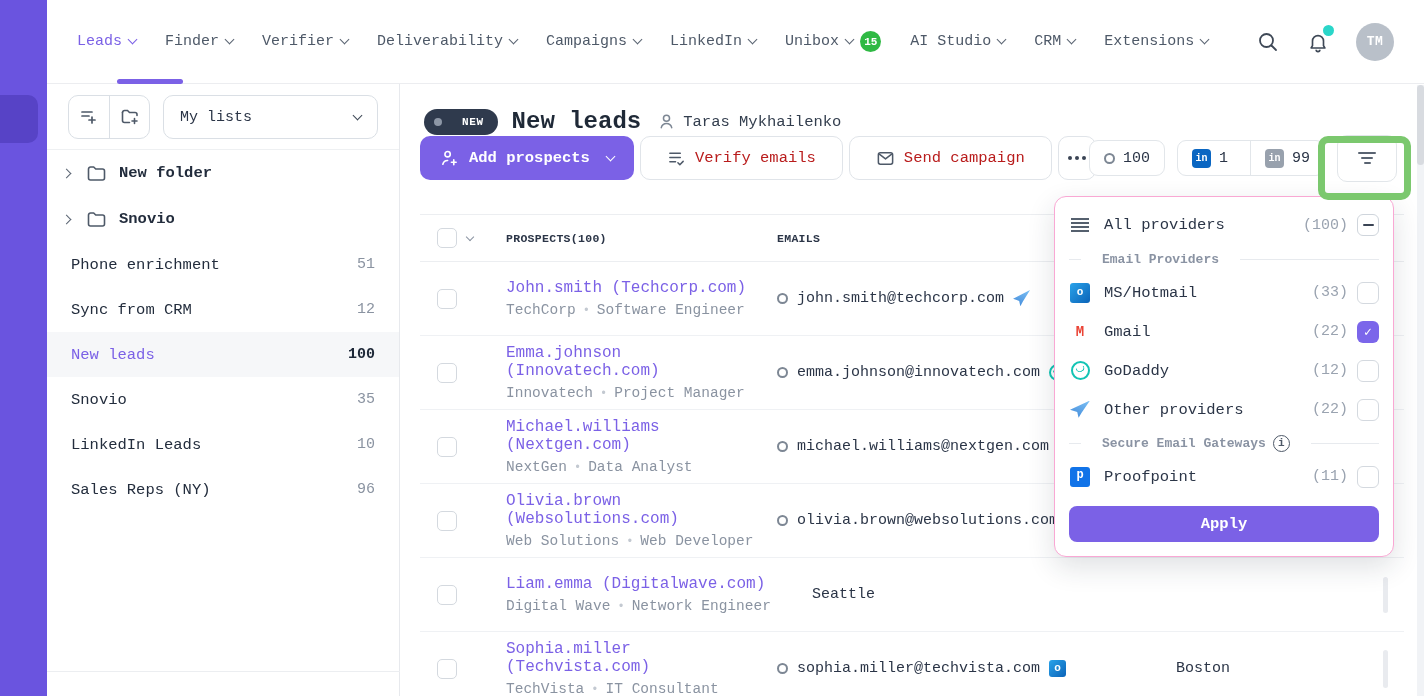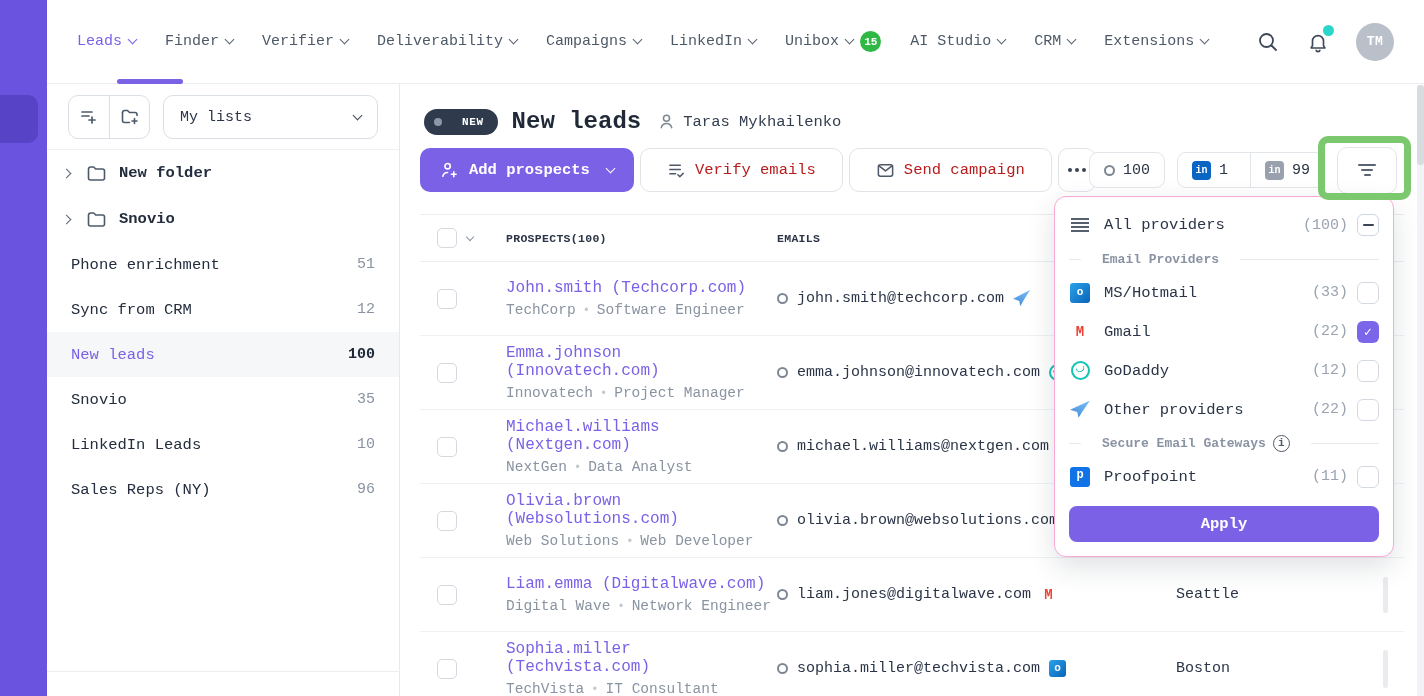--- a/index.html
+++ b/index.html
@@ -56,21 +56,21 @@
   
   .main { position:absolute; left:400px; top:84px; width:1024px; height:612px; background:#fff; }
   .title-row { display:flex; align-items:center; padding:21px 0 0 24px; height:54px; }
   .new-badge { background:#2F3A4D; border-radius:14px; height:26px; display:flex; align-items:center;
     padding:0 14px 0 10px; margin-right:14px; }
   .new-badge .dot { width:8px; height:8px; border-radius:50%; background:#8D97A6; margin-right:8px; }
   .new-badge span { color:#fff; font-size:11px; font-weight:700; letter-spacing:.6px;margin-left:12px; }
   .page-title { font-size:24px; font-weight:600; color:#1f2937; margin-right:16px; }
   .owner { display:flex; align-items:center; gap:7px; font-size:15.5px; color:#333e4e; }
 
-  .toolbar { position:absolute; left:0; top:62px; width:1024px; height:48px; display:flex; align-items:center; padding-left:20px; }
+  .toolbar { position:absolute; left:0; top:50px; width:1024px; height:48px; display:flex; align-items:center; padding-left:20px; }
   .btn { height:44px; border-radius:10px; display:inline-flex; align-items:center; cursor:pointer;
     font-size:15.5px; white-space:nowrap; }
   .btn-primary { background:#7B61E6; color:#fff; font-weight:600; padding:0 20px; gap:10px; }
   .btn-outline { background:#fff; border:1px solid #e0e4e9; color:#b91c1c; font-weight:500; padding:0 26px; gap:9px; margin-left:6px; }
   .btn-more { background:#fff; border:1px solid #e0e4e9; width:38px; justify-content:center; margin-left:6px; }
   .dots { display:flex; gap:3px; }
   .dots i { width:4px; height:4px; border-radius:50%; background:#3a4454; }
 
   .stats { position:absolute; right:27px; top:0; height:48px; display:flex; align-items:center; gap:12px; }
   .pill { height:36px; border:1px solid #e2e6ea; border-radius:9px; background:#fff; display:flex; align-items:center;
@@ -450,25 +450,20 @@
             <span class="cb"></span>
           </div>
         <div>
             <div class="p-name">Liam.emma (Digitalwave.com)</div>
           <div class="p-sub">
               <span>Digital Wave</span>
               <span class="sep"></span>
               <span>Network Engineer</span>
             </div>
           </div>
-        <div class="email-cell">
-            <i class="ring"></i>
-          <span>liam.jones@digitalwave.com</span>
-          <span class="picon picon-gmail"></span>
-          </div>
         <div class="loc-cell">Seattle</div>
       </div>
 
       <div class="t-row">
         <div class="cbcell">
             <span class="cb"></span>
           </div>
         <div>
             <div class="p-name">Sophia.miller (Techvista.com)</div>
           <div class="p-sub">

